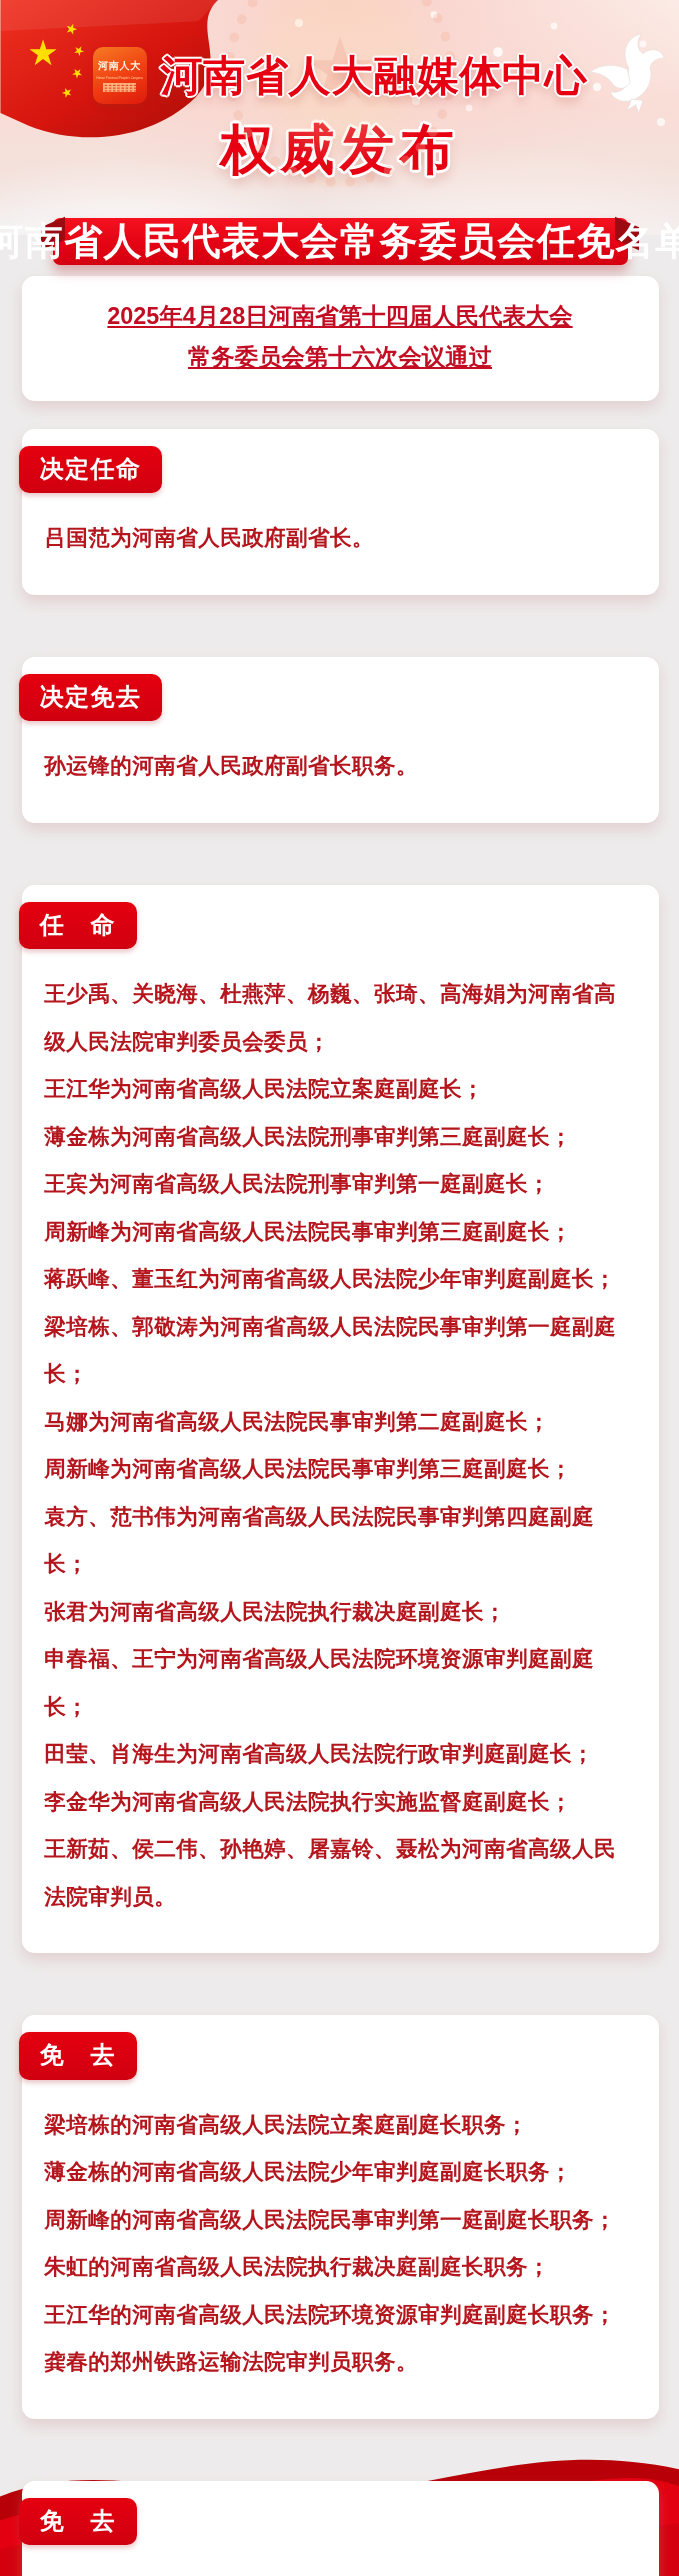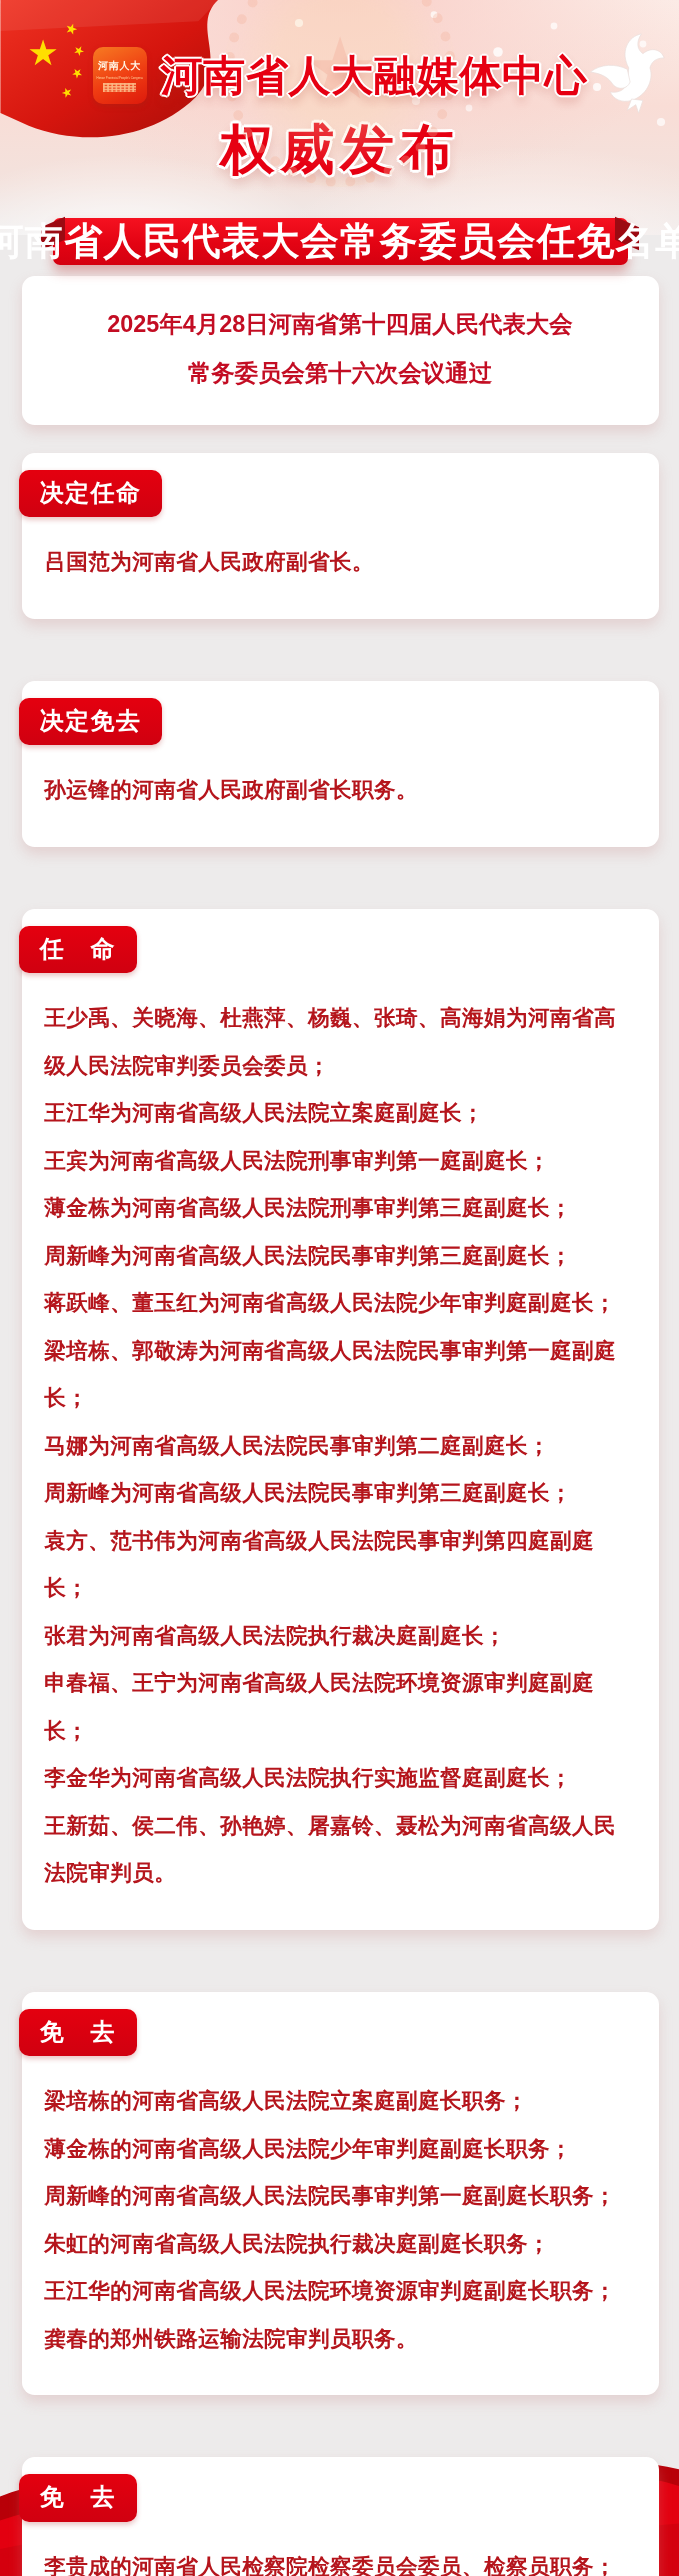--- a/index.html
+++ b/index.html
@@ -47,21 +47,21 @@
     box-shadow:0 7px 11.3px rgba(185,40,40,.35);}
   .ribbon::before,.ribbon::after{content:"";position:absolute;top:4.2px;width:24px;height:22.7px;background:#9c0a12;z-index:-1;}
   .ribbon::before{left:-11.3px;transform:skewY(-24deg);}
   .ribbon::after{right:-11.3px;transform:skewY(24deg);}
   .ribbon span{color:#fff;font-size:38px;font-weight:bold;letter-spacing:1.4px;white-space:nowrap;}
 
   
   .card{position:relative;width:637px;margin:0 auto;background:#fff;border-radius:12.7px;z-index:2;
     box-shadow:0 7px 12.7px rgba(205,150,150,.30);box-sizing:border-box;}
   .meta-card{margin-top:11.3px;padding:15.6px 8.5px 18.4px;text-align:center;}
-  .meta-card p{margin:16px;font-size:23.4px;line-height:1.42;font-weight:bold;color:#c30d23;}
+  .meta-card p{margin:8px;font-size:23.4px;line-height:1.42;font-weight:bold;color:#c30d23;text-decoration:underline;}
   .section-card{margin-top:62px;padding:17px 22.7px 33px;}
   .section-card.first{margin-top:28px;}
   .section-label{display:inline-block;margin-left:-25.5px;background:linear-gradient(180deg,#e4000f,#d00010);
     color:#fff;font-size:24px;font-weight:bold;letter-spacing:1.4px;padding:7px 21px 8.5px;border-radius:10px;
     box-shadow:0 2.8px 5.7px rgba(170,30,30,.25);}
   .section-items{margin-top:21px;}
   .section-items p{margin:0;font-size:21.6px;line-height:2.2;color:#b5151c;font-weight:600;letter-spacing:0.4px;}
 
   
   .bottom-silk{position:absolute;left:0;bottom:0;width:680px;height:135px;z-index:1;}
@@ -140,30 +140,31 @@
           <p>孙运锋的河南省人民政府副省长职务。</p>
         </div>
   </section>
       <section class="card section-card">
     <div class="section-label">
       <span class="label-text">任　命</span>
     </div>
     <div class="section-items">
           <p>王少禹、关晓海、杜燕萍、杨巍、张琦、高海娟为河南省高级人民法院审判委员会委员；</p>
           <p>王江华为河南省高级人民法院立案庭副庭长；</p>
+          <p>薄金栋为河南省高级人民法院刑事审判第三庭副庭长；</p>
           <p>王宾为河南省高级人民法院刑事审判第一庭副庭长；</p>
-          <p>薄金栋为河南省高级人民法院刑事审判第三庭副庭长；</p>
           <p>周新峰为河南省高级人民法院民事审判第三庭副庭长；</p>
           <p>蒋跃峰、董玉红为河南省高级人民法院少年审判庭副庭长；</p>
           <p>梁培栋、郭敬涛为河南省高级人民法院民事审判第一庭副庭长；</p>
           <p>马娜为河南省高级人民法院民事审判第二庭副庭长；</p>
           <p>周新峰为河南省高级人民法院民事审判第三庭副庭长；</p>
           <p>袁方、范书伟为河南省高级人民法院民事审判第四庭副庭长；</p>
           <p>张君为河南省高级人民法院执行裁决庭副庭长；</p>
           <p>申春福、王宁为河南省高级人民法院环境资源审判庭副庭长；</p>
+          <p>田莹、肖海生为河南省高级人民法院行政审判庭副庭长；</p>
           <p>李金华为河南省高级人民法院执行实施监督庭副庭长；</p>
           <p>王新茹、侯二伟、孙艳婷、屠嘉铃、聂松为河南省高级人民法院审判员。</p>
         </div>
   </section>
       <section class="card section-card">
     <div class="section-label">
       <span class="label-text">免　去</span>
     </div>
     <div class="section-items">
           <p>梁培栋的河南省高级人民法院立案庭副庭长职务；</p>

